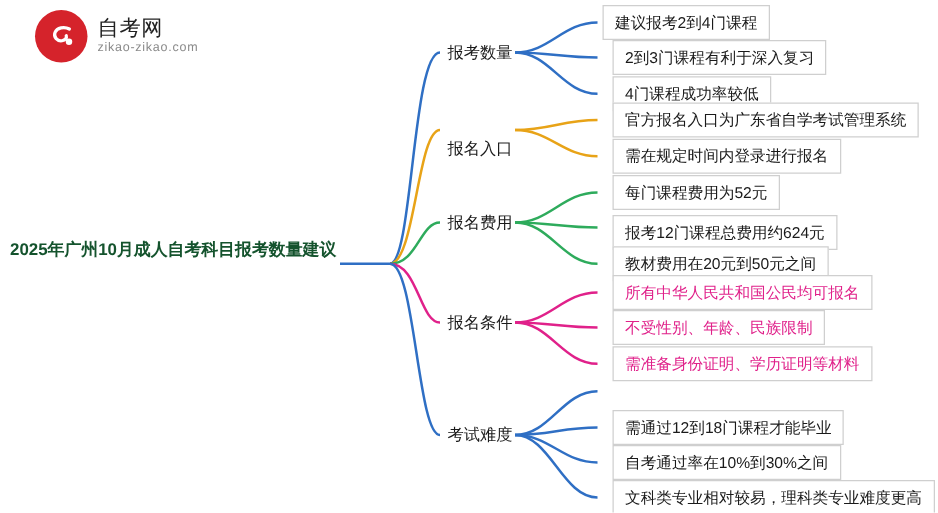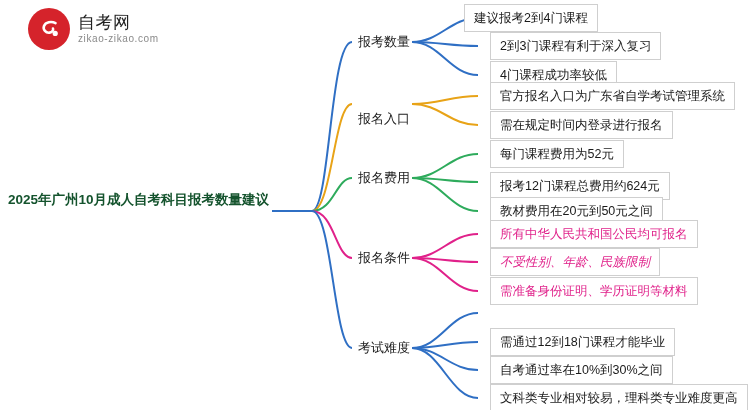--- a/index.html
+++ b/index.html
@@ -148,32 +148,32 @@
   </div>
 
   <div class="root-label">2025年广州10月成人自考科目报考数量建议</div>
 
   <div class="branch-label" style="left:358px; top:33px;">报考数量</div>
   <div class="branch-label" style="left:358px; top:95px;margin-top:15px;">报名入口</div>
   <div class="branch-label" style="left:358px; top:169px;">报名费用</div>
   <div class="branch-label" style="left:358px; top:249px;">报名条件</div>
   <div class="branch-label" style="left:358px; top:339px;">考试难度</div>
 
-  <div class="leaf" style="left:464px; top:4px;">建议报考2到4门课程</div>
+  <div class="leaf" style="left:482px; top:4px;">建议报考2到4门课程</div>
   <div class="leaf" style="left:490px; top:32px;">2到3门课程有利于深入复习</div>
   <div class="leaf" style="left:490px; top:61px;">4门课程成功率较低</div>
 
   <div class="leaf" style="left:490px; top:82px;">官方报名入口为广东省自学考试管理系统</div>
   <div class="leaf" style="left:490px; top:111px;">需在规定时间内登录进行报名</div>
 
   <div class="leaf" style="left:490px; top:140px;">每门课程费用为52元</div>
   <div class="leaf" style="left:490px; top:172px;">报考12门课程总费用约624元</div>
   <div class="leaf" style="left:490px; top:197px;text-align:right;">教材费用在20元到50元之间</div>
 
   <div class="leaf" style="left:490px; top:220px; color:#e0218a;">所有中华人民共和国公民均可报名</div>
-  <div class="leaf" style="left:490px; top:248px; color:#e0218a;font-style:italic;">不受性别、年龄、民族限制</div>
+  <div class="leaf" style="left:490px; top:248px; color:#e0218a;">不受性别、年龄、民族限制</div>
   <div class="leaf" style="left:490px; top:277px; color:#e0218a;">需准备身份证明、学历证明等材料</div>
 
   <div class="leaf" style="left:490px; top:328px;text-align:right;">需通过12到18门课程才能毕业</div>
   <div class="leaf" style="left:490px; top:356px;">自考通过率在10%到30%之间</div>
   <div class="leaf" style="left:490px; top:384px;">文科类专业相对较易，理科类专业难度更高</div>
 
 </div>
 
 </body></html>

